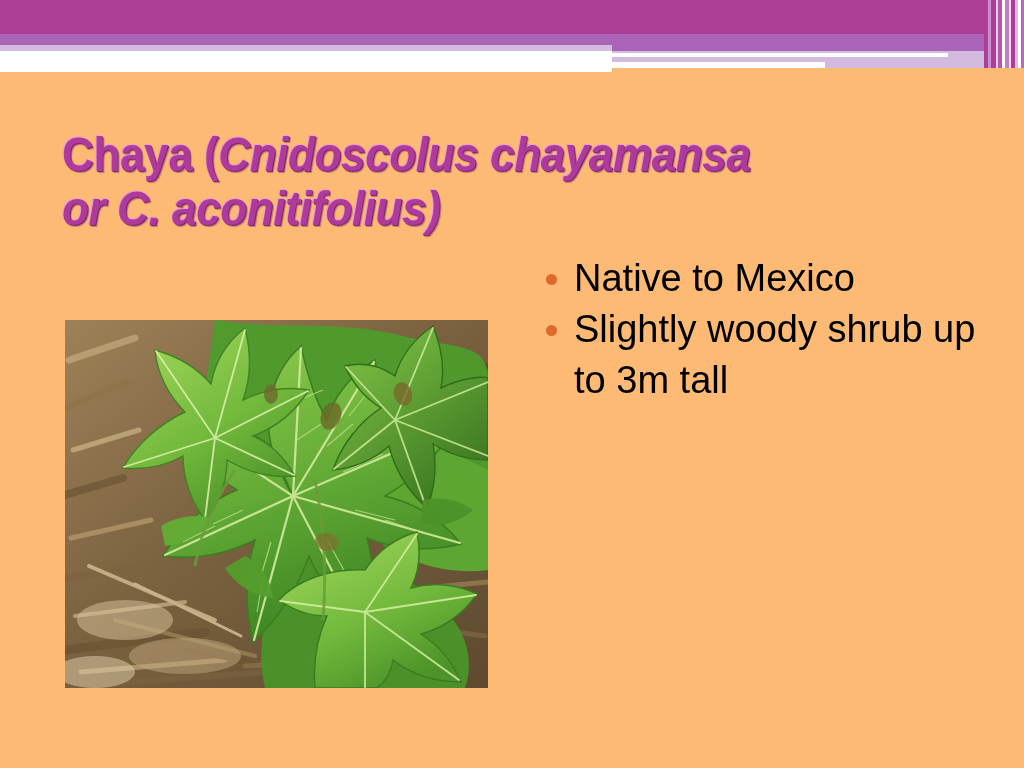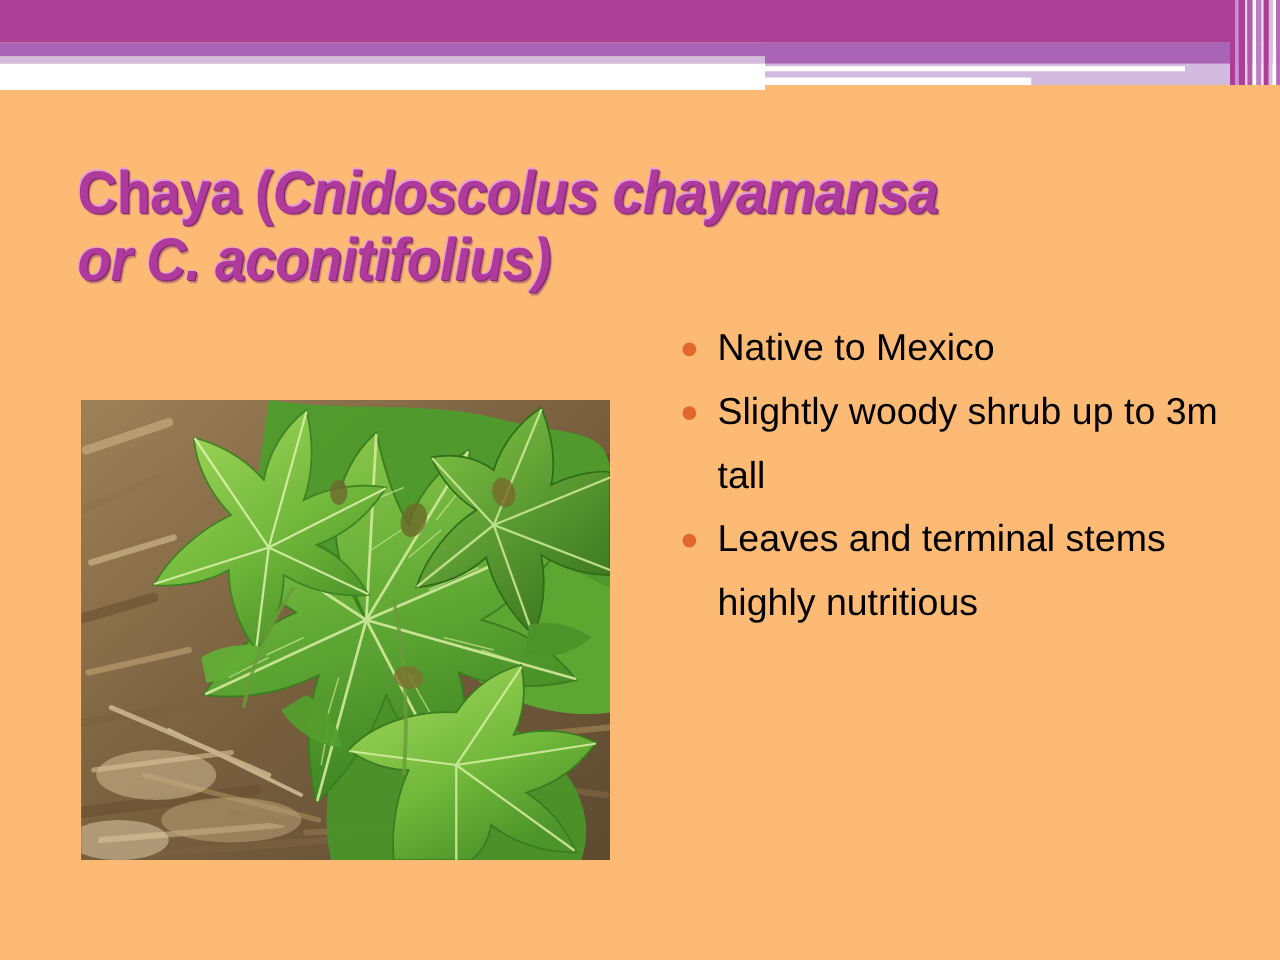--- a/index.html
+++ b/index.html
@@ -141,21 +141,21 @@
     background: #6f5b3c;
   }
   .photo-canvas { position: absolute; inset: 0; }
 
   
   .bullets {
     position: absolute;
     left: 542px;
     top: 253px;
     width: 470px;
-    font-size: 30px;
+    font-size: 38px;
     line-height: 51px;
     color: #000000;
   }
   .bullet-item {
     position: relative;
     padding-left: 32px;
     margin: 0 0 0 0;
   }
   .bullet-dot {
     position: absolute;
@@ -409,19 +409,15 @@
 
   <ul class="bullets" style="list-style:none;margin:0;padding:0;">
     <li class="bullet-item">
       <span class="bullet-dot"></span>
       <span class="bullet-text">Native to Mexico</span>
     </li>
     <li class="bullet-item">
       <span class="bullet-dot"></span>
       <span class="bullet-text">Slightly woody shrub up to 3m tall</span>
     </li>
-    <li class="bullet-item">
-      <span class="bullet-dot"></span>
-      <span class="bullet-text">Leaves and terminal stems highly nutritious</span>
-    </li>
   </ul>
 
 </div>
 
 </body></html>

